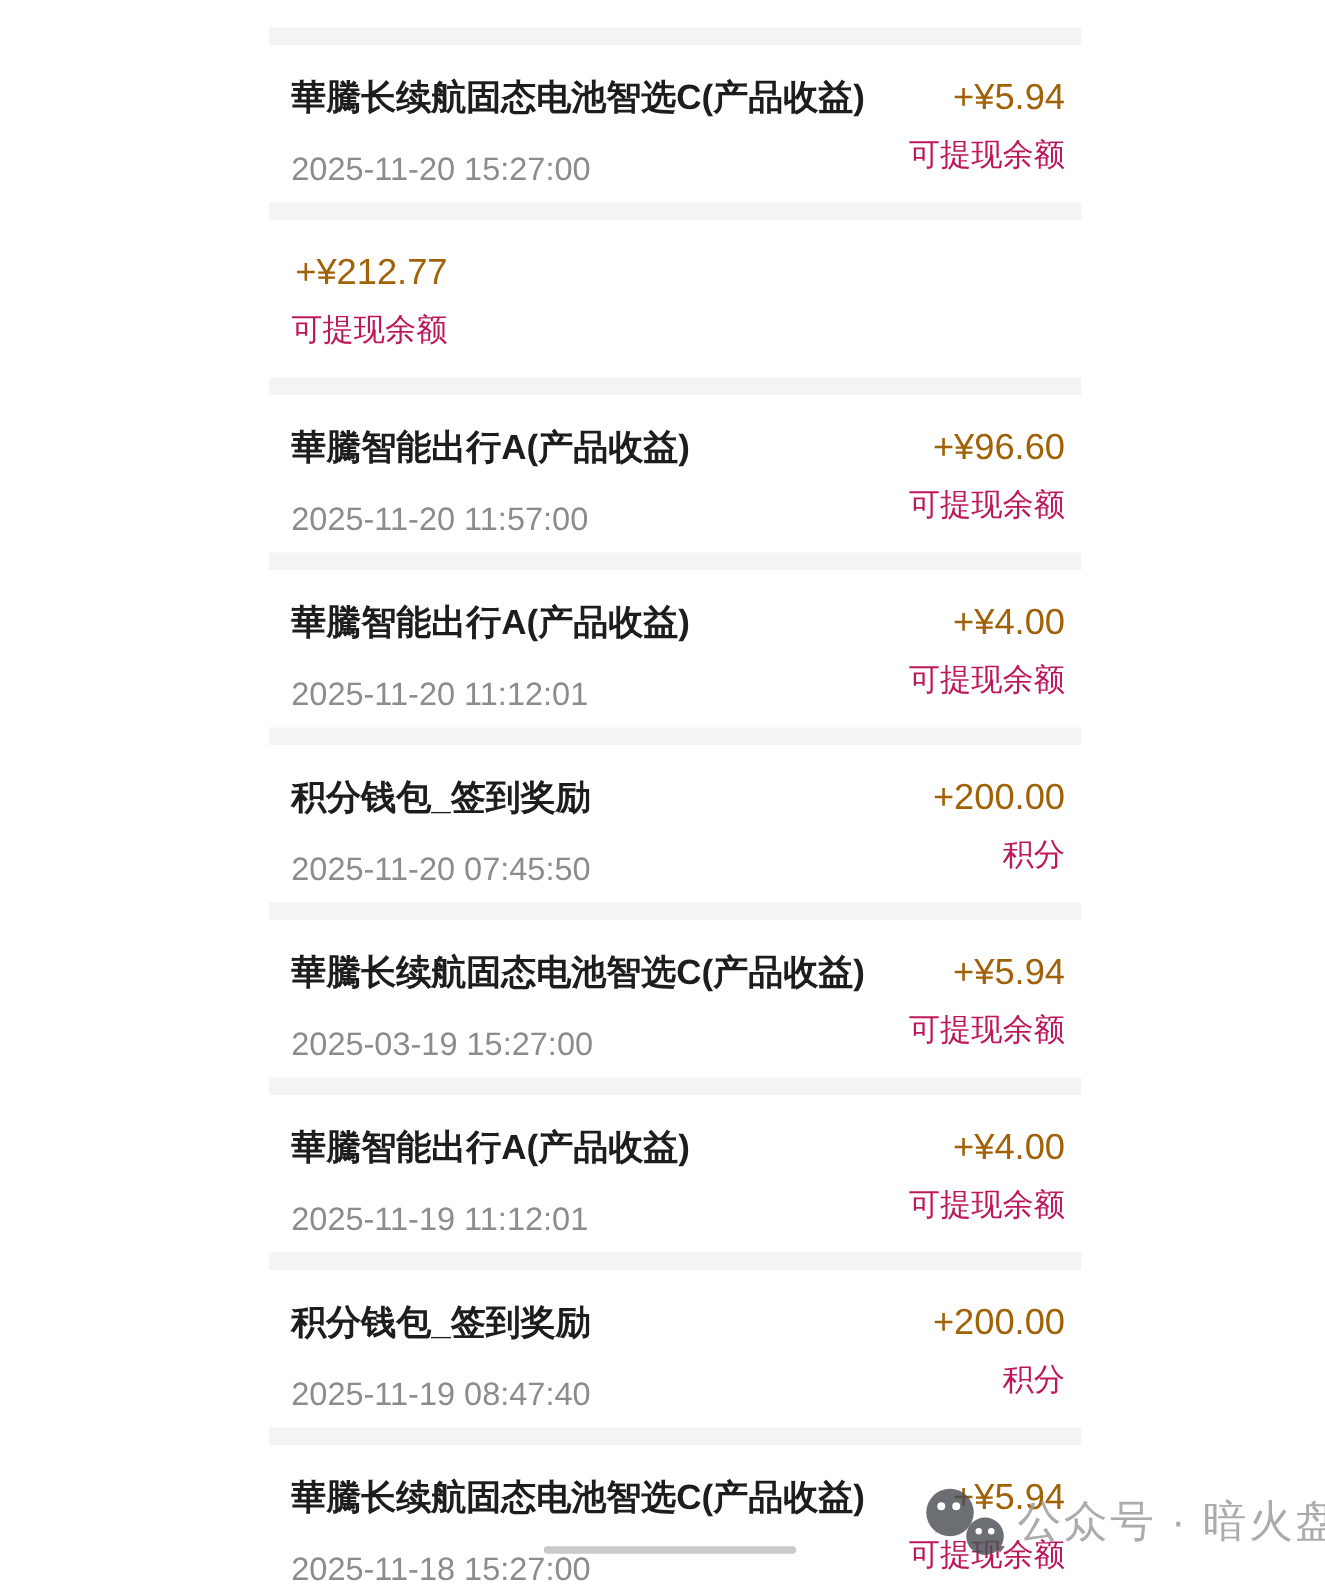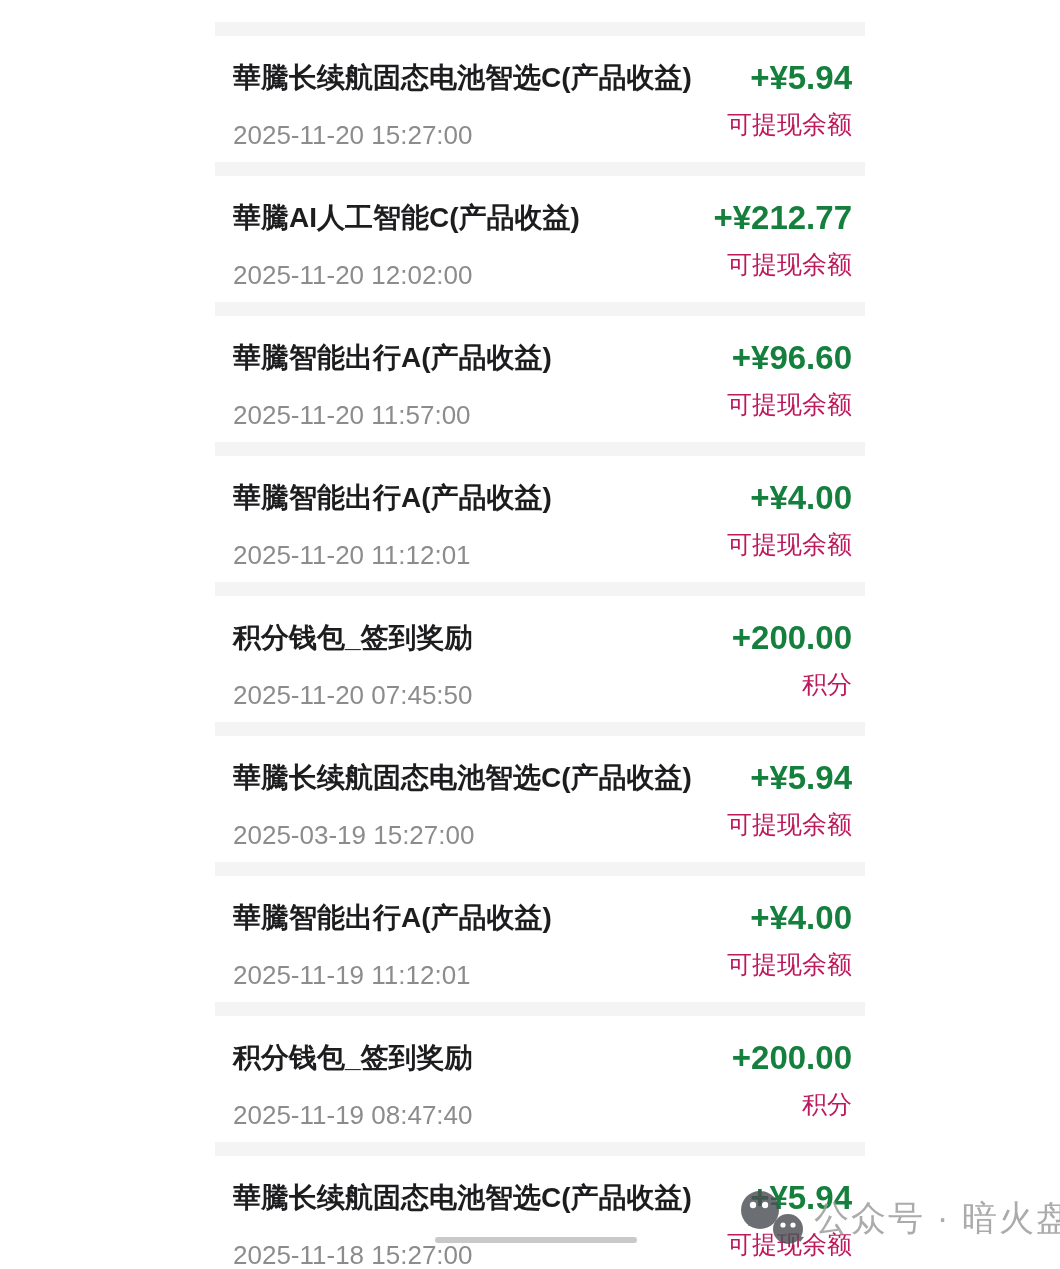--- a/index.html
+++ b/index.html
@@ -41,23 +41,23 @@
     color:#8c8c8c;
     line-height:28px;
     margin-top:27px;
     white-space:nowrap;
   }
   .row-right{
     text-align:right;
     flex:none;
   }
   .row-amount{
-    font-size:33px;
-    font-weight:700;
-    color:#15803d;
+    font-size:29px;
+    font-weight:400;
+    color:#a16207;
     line-height:32px;
     white-space:nowrap;
   }
   .row-account{
     font-size:25px;
     color:#be185d;
     line-height:28px;
     margin-top:16px;
     white-space:nowrap;
   }
@@ -103,24 +103,20 @@
         <div class="row-date">2025-11-20 15:27:00</div>
       </div>
       <div class="row-right">
         <div class="row-amount">+¥5.94</div>
         <div class="row-account">可提现余额</div>
       </div>
     </div>
 
     <div class="sep"></div>
     <div class="row">
-      <div class="row-left">
-        <div class="row-title">華騰AI人工智能C(产品收益)</div>
-        <div class="row-date">2025-11-20 12:02:00</div>
-      </div>
       <div class="row-right">
         <div class="row-amount">+¥212.77</div>
         <div class="row-account">可提现余额</div>
       </div>
     </div>
 
     <div class="sep"></div>
     <div class="row">
       <div class="row-left">
         <div class="row-title">華騰智能出行A(产品收益)</div>

